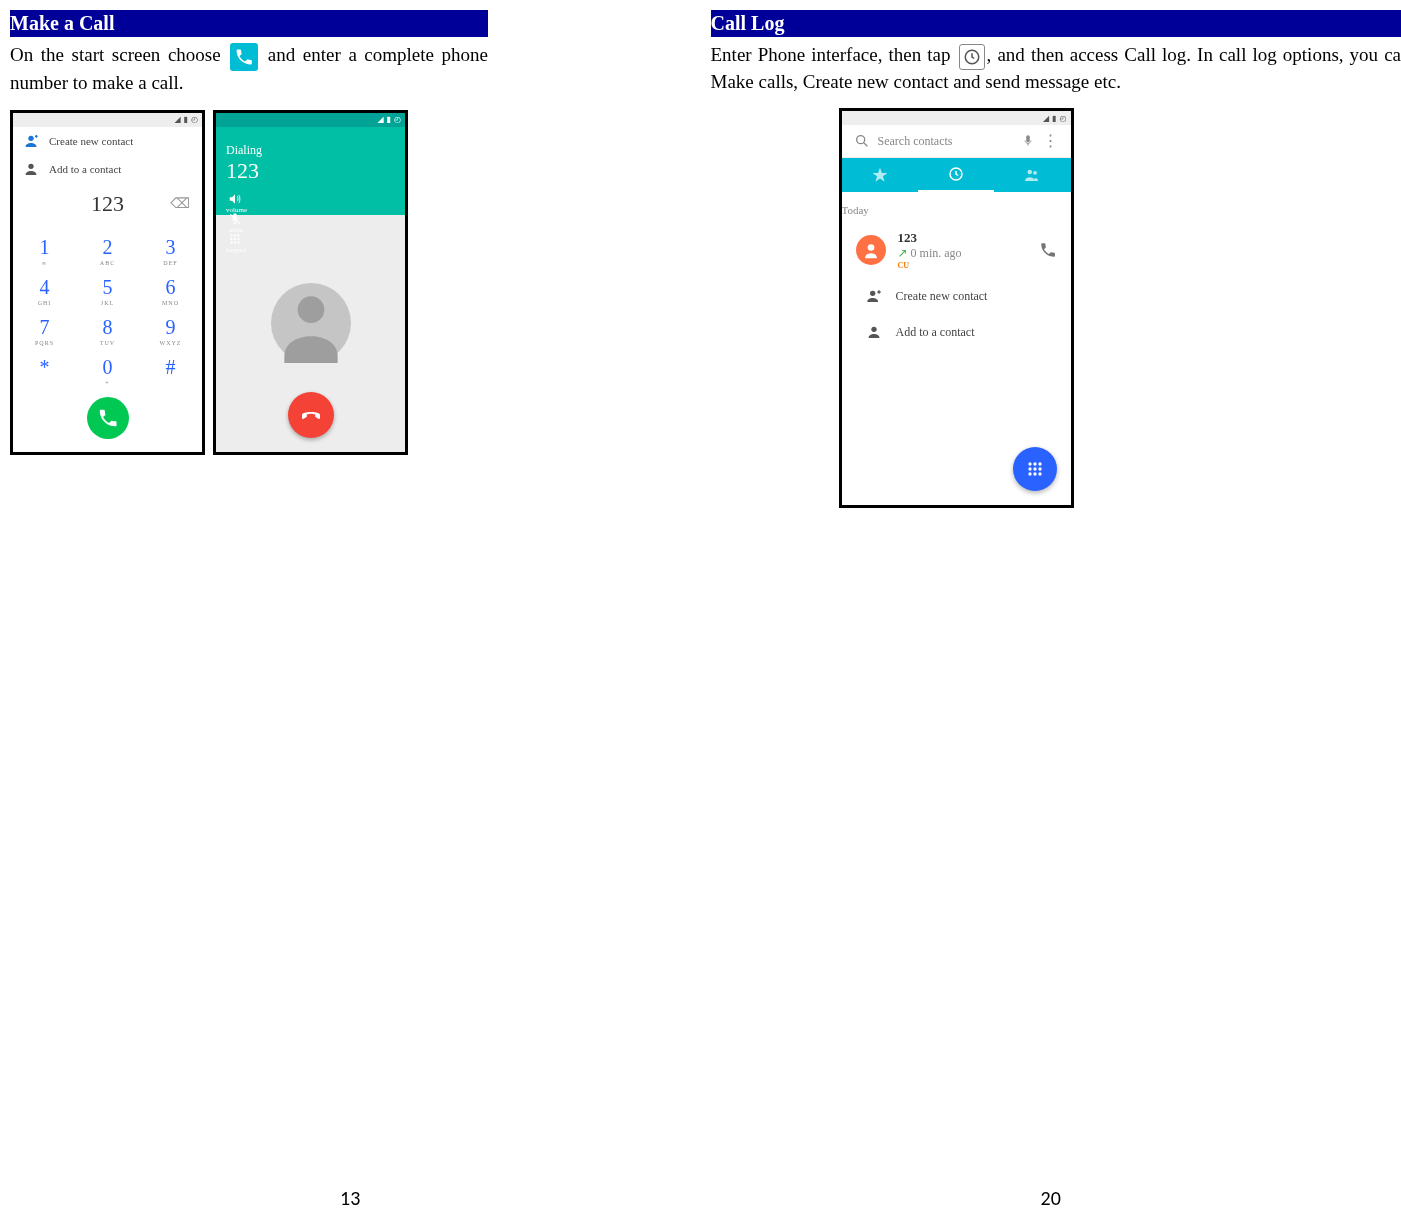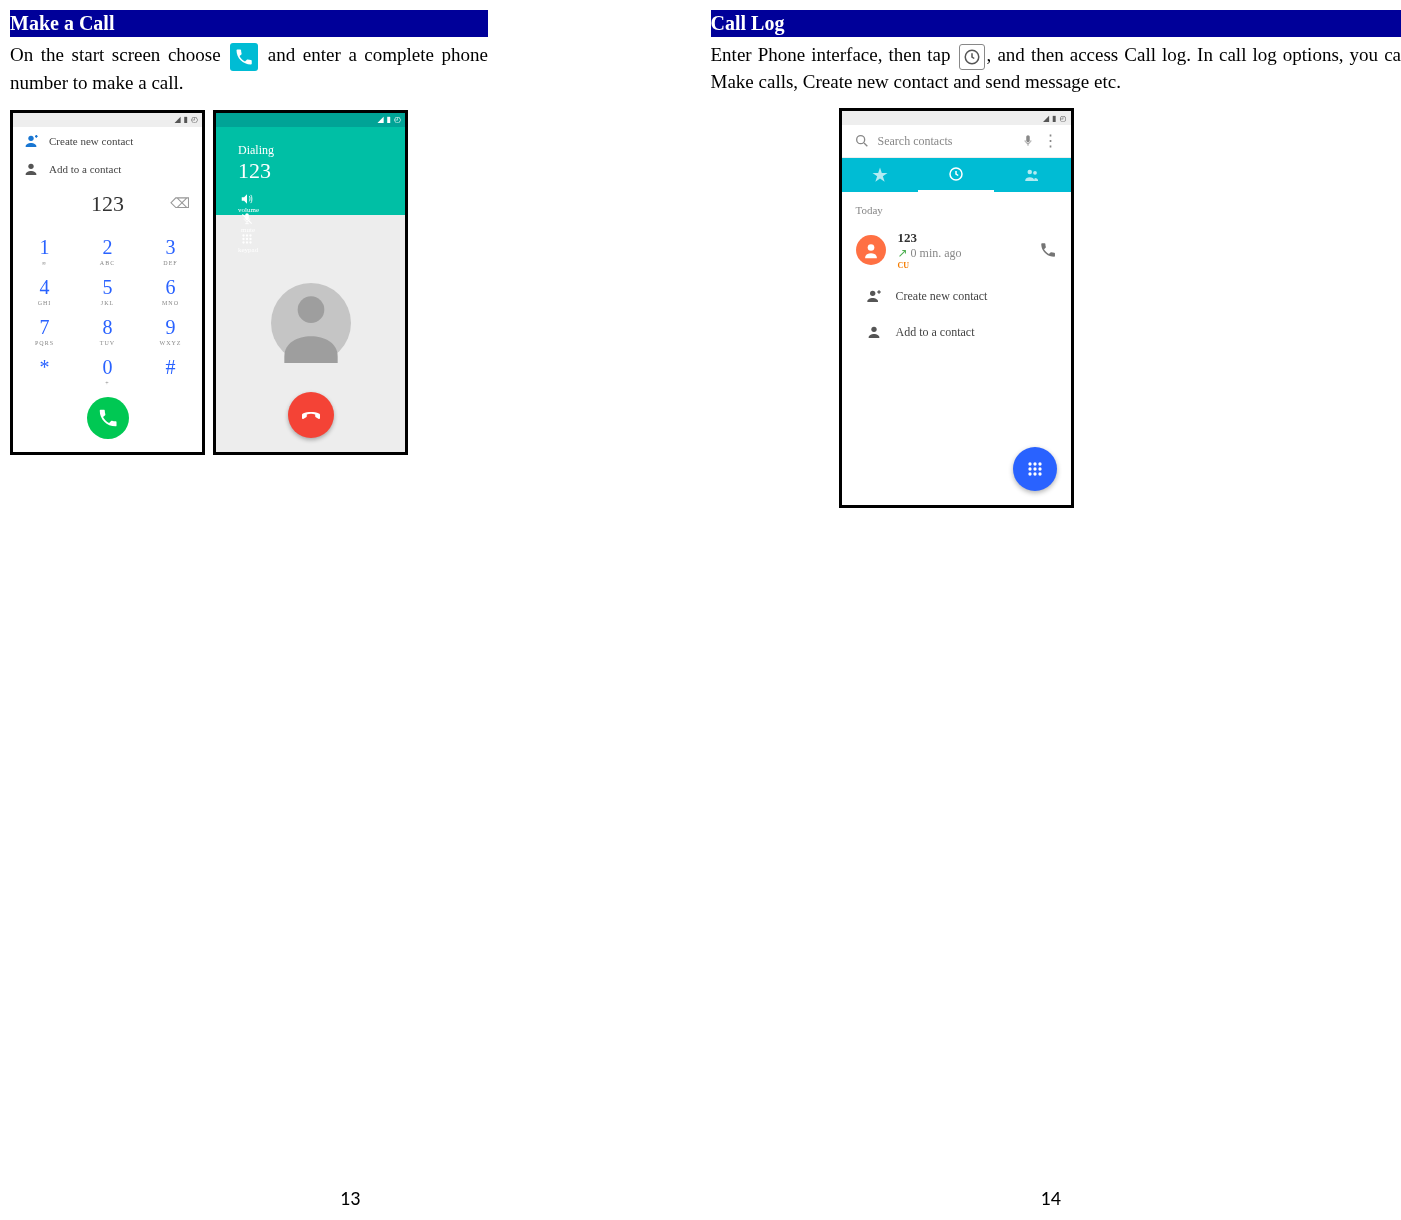--- a/index.html
+++ b/index.html
@@ -165,21 +165,21 @@
     
     .dialing-screen {
       background: #ededed;
       height: 100%;
       display: flex;
       flex-direction: column;
     }
     .dialing-top {
       background: #00bfa5;
       color: #fff;
-      padding: 16px 10px 10px 22px;
+      padding: 16px 10px 10px 10px;
       height: 88px;
     }
     .dialing-label {
       font-size: 12px;
     }
     .dialing-number {
       font-size: 22px;
     }
     .dialing-icons {
       display: flex;
@@ -252,21 +252,21 @@
     .tab.active {
       color: #fff;
       border-bottom: 2px solid #fff;
     }
     .log-body {
       padding: 6px 0;
     }
     .log-today {
       font-size: 11px;
       color: #888;
-      padding: 6px 14px;
+      padding: 6px 0;
     }
     .log-entry {
       display: flex;
       align-items: center;
       padding: 8px 14px;
       gap: 12px;
     }
     .log-avatar {
       width: 30px;
       height: 30px;
@@ -605,14 +605,14 @@
             <circle cx="6" cy="12" r="2"></circle>
             <circle cx="12" cy="12" r="2"></circle>
             <circle cx="18" cy="12" r="2"></circle>
             <circle cx="6" cy="18" r="2"></circle>
             <circle cx="12" cy="18" r="2"></circle>
             <circle cx="18" cy="18" r="2"></circle>
           </svg>
       </div>
     </div>
   </div>
-  <div class="page-number">14</div>
+  <div class="page-number">20</div>
 </div>
 
 </body></html>

